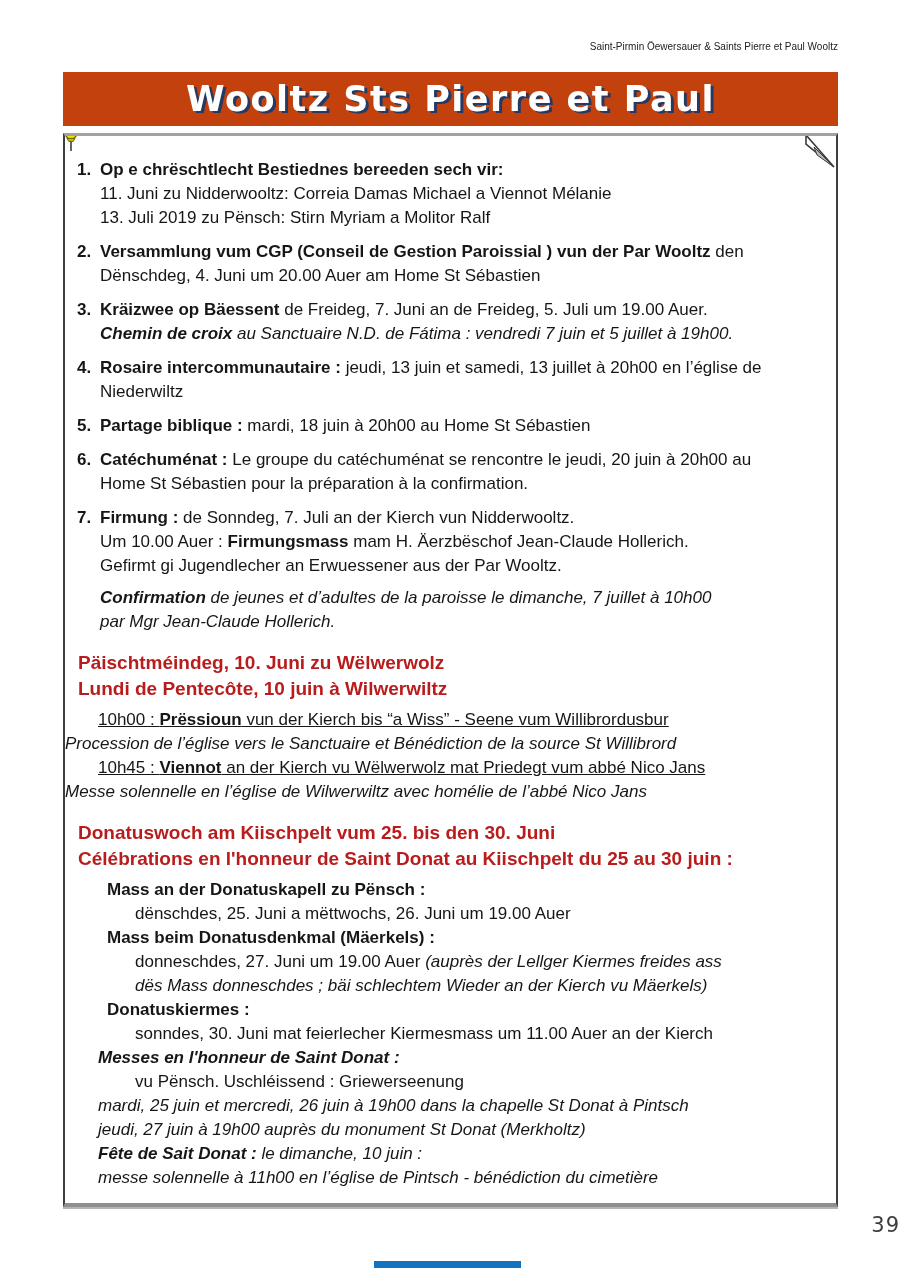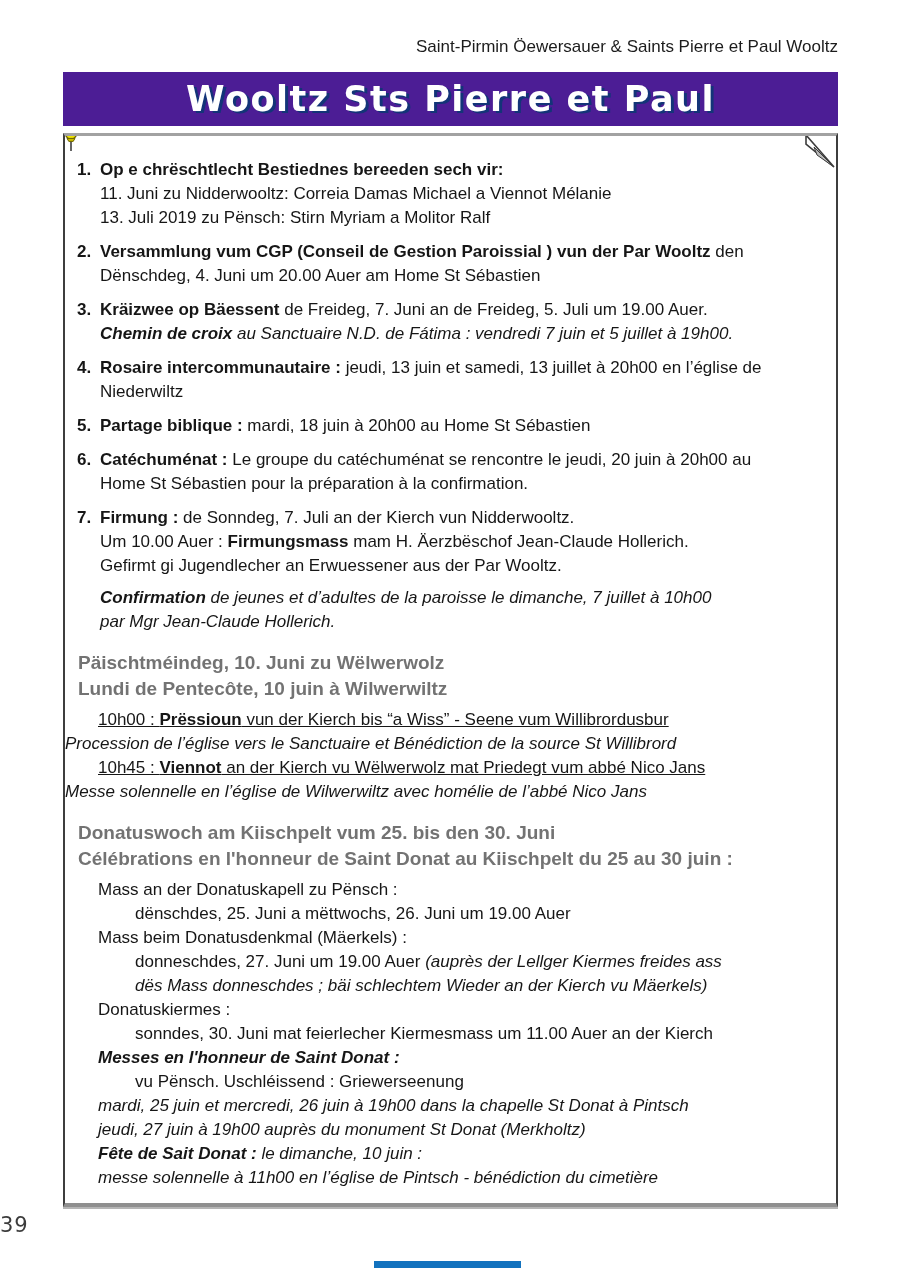--- a/index.html
+++ b/index.html
@@ -8,28 +8,28 @@
     width: 900px; height: 1268px;
     background: #ffffff;
     font-family: "Liberation Sans", sans-serif;
     color: #161616;
     position: relative;
     overflow: hidden;
   }
   .header {
     padding: 38px 62px 0 0;
     text-align: right;
-    font-size: 17px;
+    font-size: 10px;
     line-height: 18px;
     color: #1c1c1c;
   }
   .banner {
     margin: 16px 0 0 63px;
     width: 775px; height: 54px;
-    background: #4c1d95;
+    background: #c2410c;
     display: flex; align-items: center; justify-content: center;
   }
   .banner-text {
     font-family: "DejaVu Sans", sans-serif;
     font-size: 35px;
     font-weight: 600;
     letter-spacing: 1.5px;
     color: #ffffff;
     text-shadow: 3px 2px 0 rgba(9,56,115,0.85);
     white-space: nowrap;
@@ -52,35 +52,35 @@
   .fold { position: absolute; right: -2px; top: -5px; line-height: 0; }
   .line { line-height: 24px; }
   b { font-weight: bold; }
   .it { font-style: italic; }
   .bit { font-style: italic; font-weight: bold; }
   .item { display: flex; margin: 0 0 10px 12px; }
   .item .num { width: 23px; flex: none; font-weight: bold; line-height: 24px; }
   .item .body { flex: 1; }
   .conf-para { margin-top: 8px; }
   .red-heading {
-    color: #737373;
+    color: #b91c1c;
     font-weight: bold;
     font-size: 19px;
     line-height: 26px;
     margin: 16px 0 0 13px;
   }
   .block-gap { height: 6px; }
   .sched-line { margin-left: 33px; text-decoration: underline; }
   .sched-sub { font-style: italic; }
-  .don-title { margin-left: 33px; font-weight: normal; }
+  .don-title { margin-left: 42px; font-weight: bold; }
   .don-sub { margin-left: 70px; }
   .don-fr { margin-left: 33px; font-style: italic; }
   .footer {
     margin-top: 6px;
-    text-align: left;
+    text-align: right;
     font-family: "DejaVu Sans", sans-serif;
     font-size: 21px;
     letter-spacing: 1px;
     color: #3c3c3c;
   }
   .next-banner-edge {
     position: absolute;
     left: 374px; top: 1261px;
     width: 147px; height: 7px;
     background: #1272BE;

